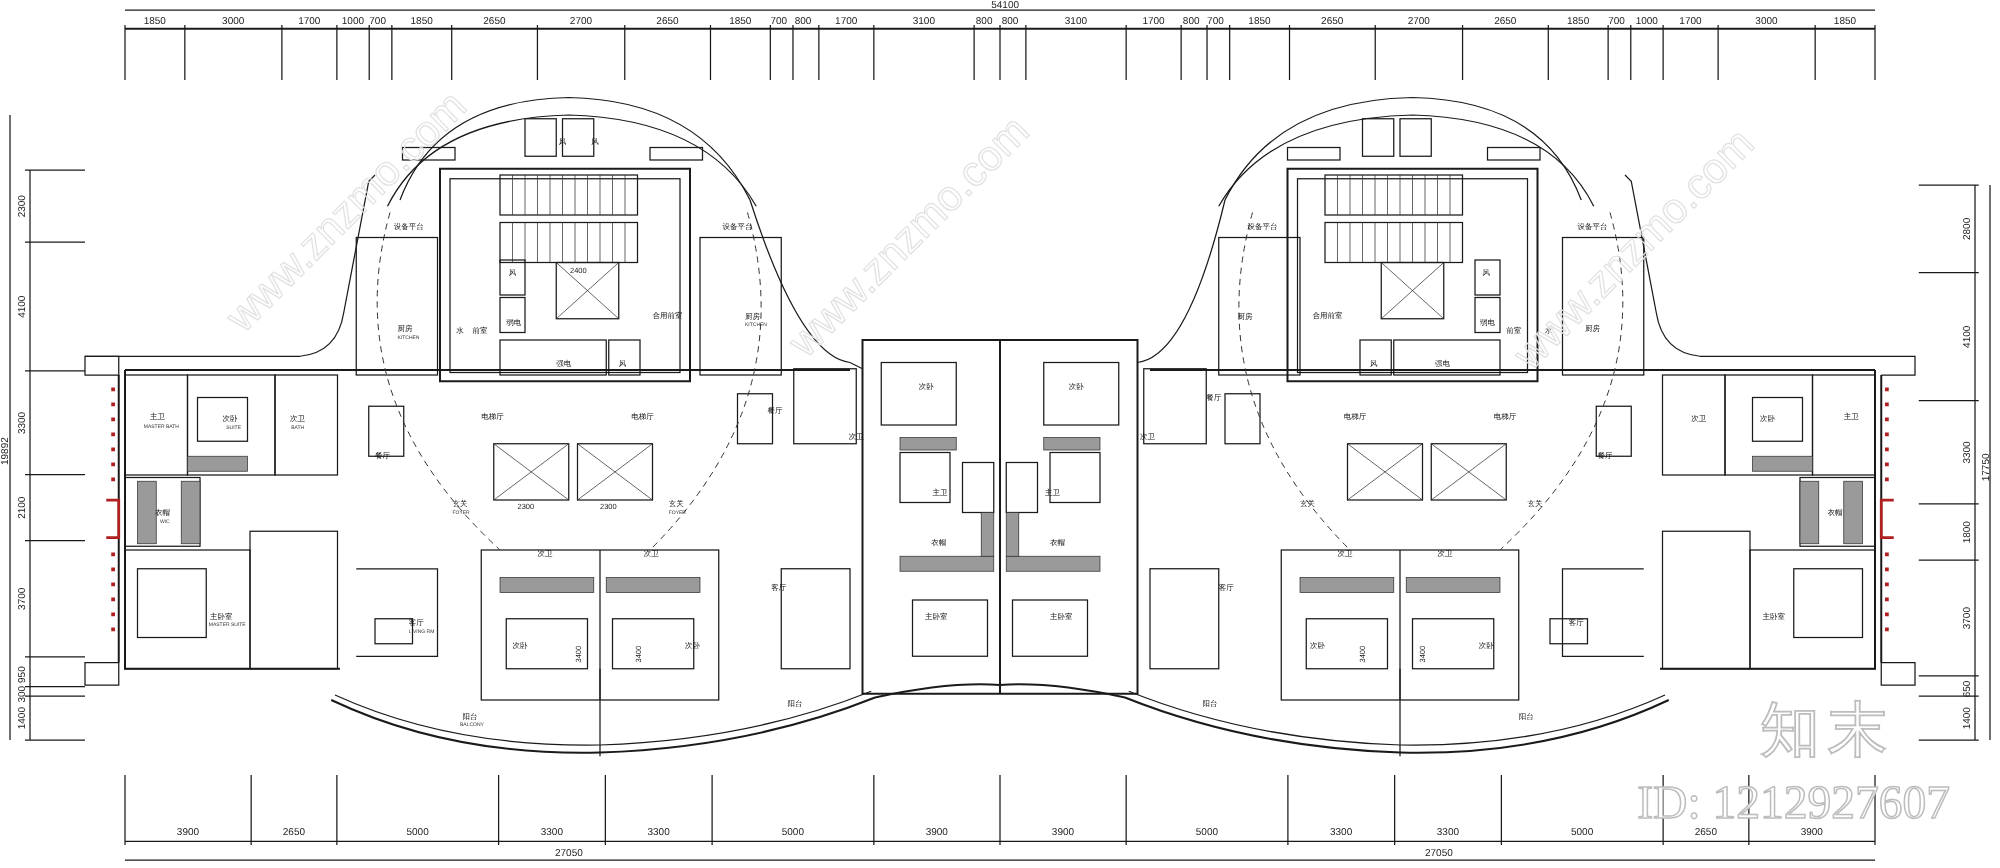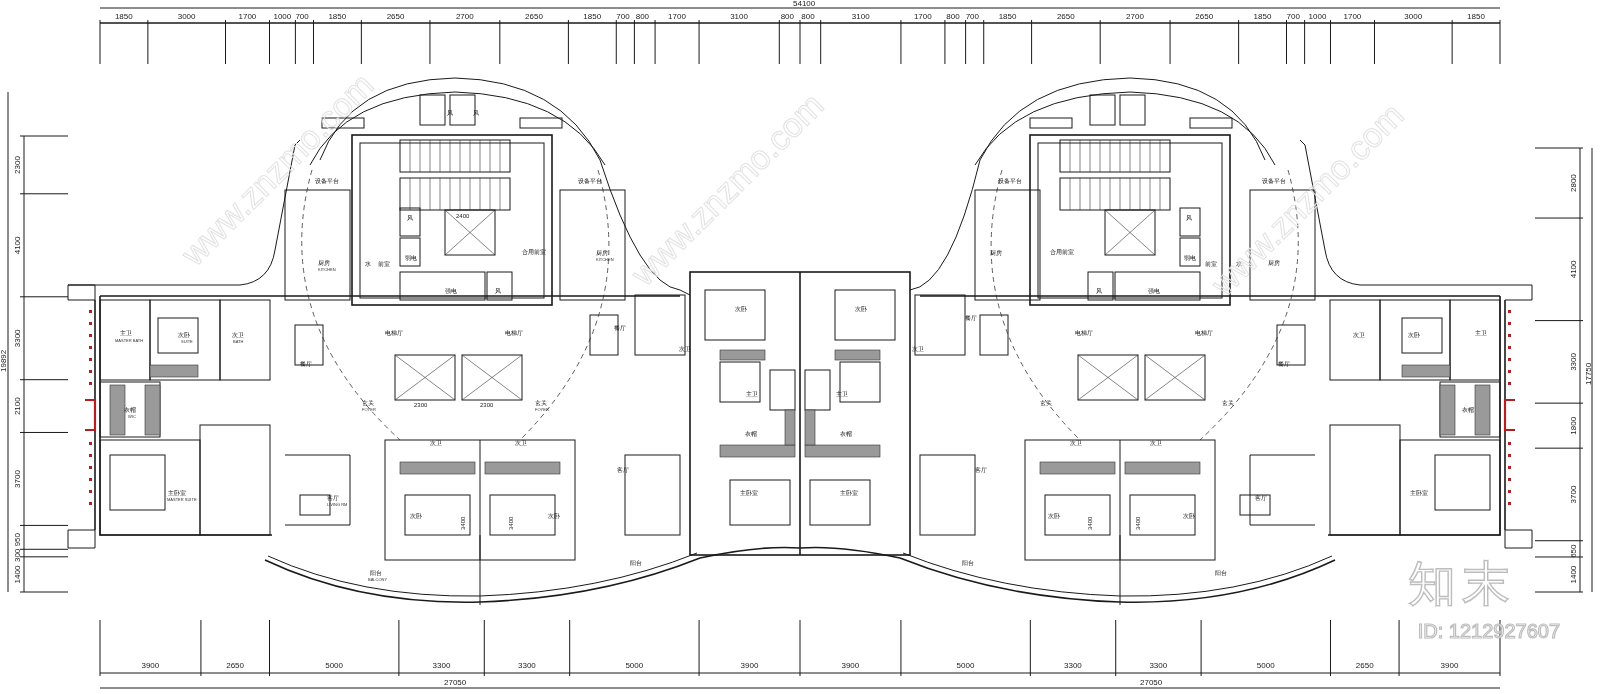--- a/index.html
+++ b/index.html
@@ -12,21 +12,21 @@
   .hatch{fill:#9a9a9a;stroke:#333;stroke-width:0.6;}
   .red{stroke:#b02020;fill:none;stroke-width:2.2;}
   .reddot{fill:#b02020;}
   .dimtxt{font-family:"Liberation Sans",sans-serif;font-size:8px;fill:#222;}
   .roomen{font-family:"Liberation Sans",sans-serif;font-size:4px;fill:#333;}
   .sm{font-family:"DejaVu Sans",sans-serif;font-size:6px;fill:#111;}
   .tiny{font-family:"Liberation Sans",sans-serif;font-size:6px;fill:#222;}
   .wm{position:absolute;font-family:"Liberation Sans",sans-serif;color:transparent;-webkit-text-stroke:1px #c9c9c9;pointer-events:none;white-space:nowrap;}
   .wm-diag{font-size:34px;transform:rotate(-45deg);-webkit-text-stroke:1px #e2e2e2;}
   .logo{position:absolute;right:84px;top:552px;font-size:48px;font-family:Liberation Sans, sans-serif;color:#fff;-webkit-text-stroke:1.4px #bdbdbd;letter-spacing:6px;}
-  .idtxt{position:absolute;right:40px;top:620px;font-size:20px;font-family:Liberation Sans, sans-serif;color:#fff;-webkit-text-stroke:1.2px #bdbdbd;}
+  .idtxt{position:absolute;right:40px;top:620px;font-size:38px;font-family:Liberation Serif, serif;color:#fff;-webkit-text-stroke:1.2px #bdbdbd;}
 </style>
 </head>
 <body>
 
 <svg id="plan" viewBox="0 0 1600 694" xmlns="http://www.w3.org/2000/svg">
 
   <g>
     <line class="ln" x1="100" y1="8" x2="1500" y2="8"></line>
     <line class="ln2" x1="100" y1="23" x2="1500" y2="23"></line>
     <text class="dimtxt" x="793" y="6">54100</text>

